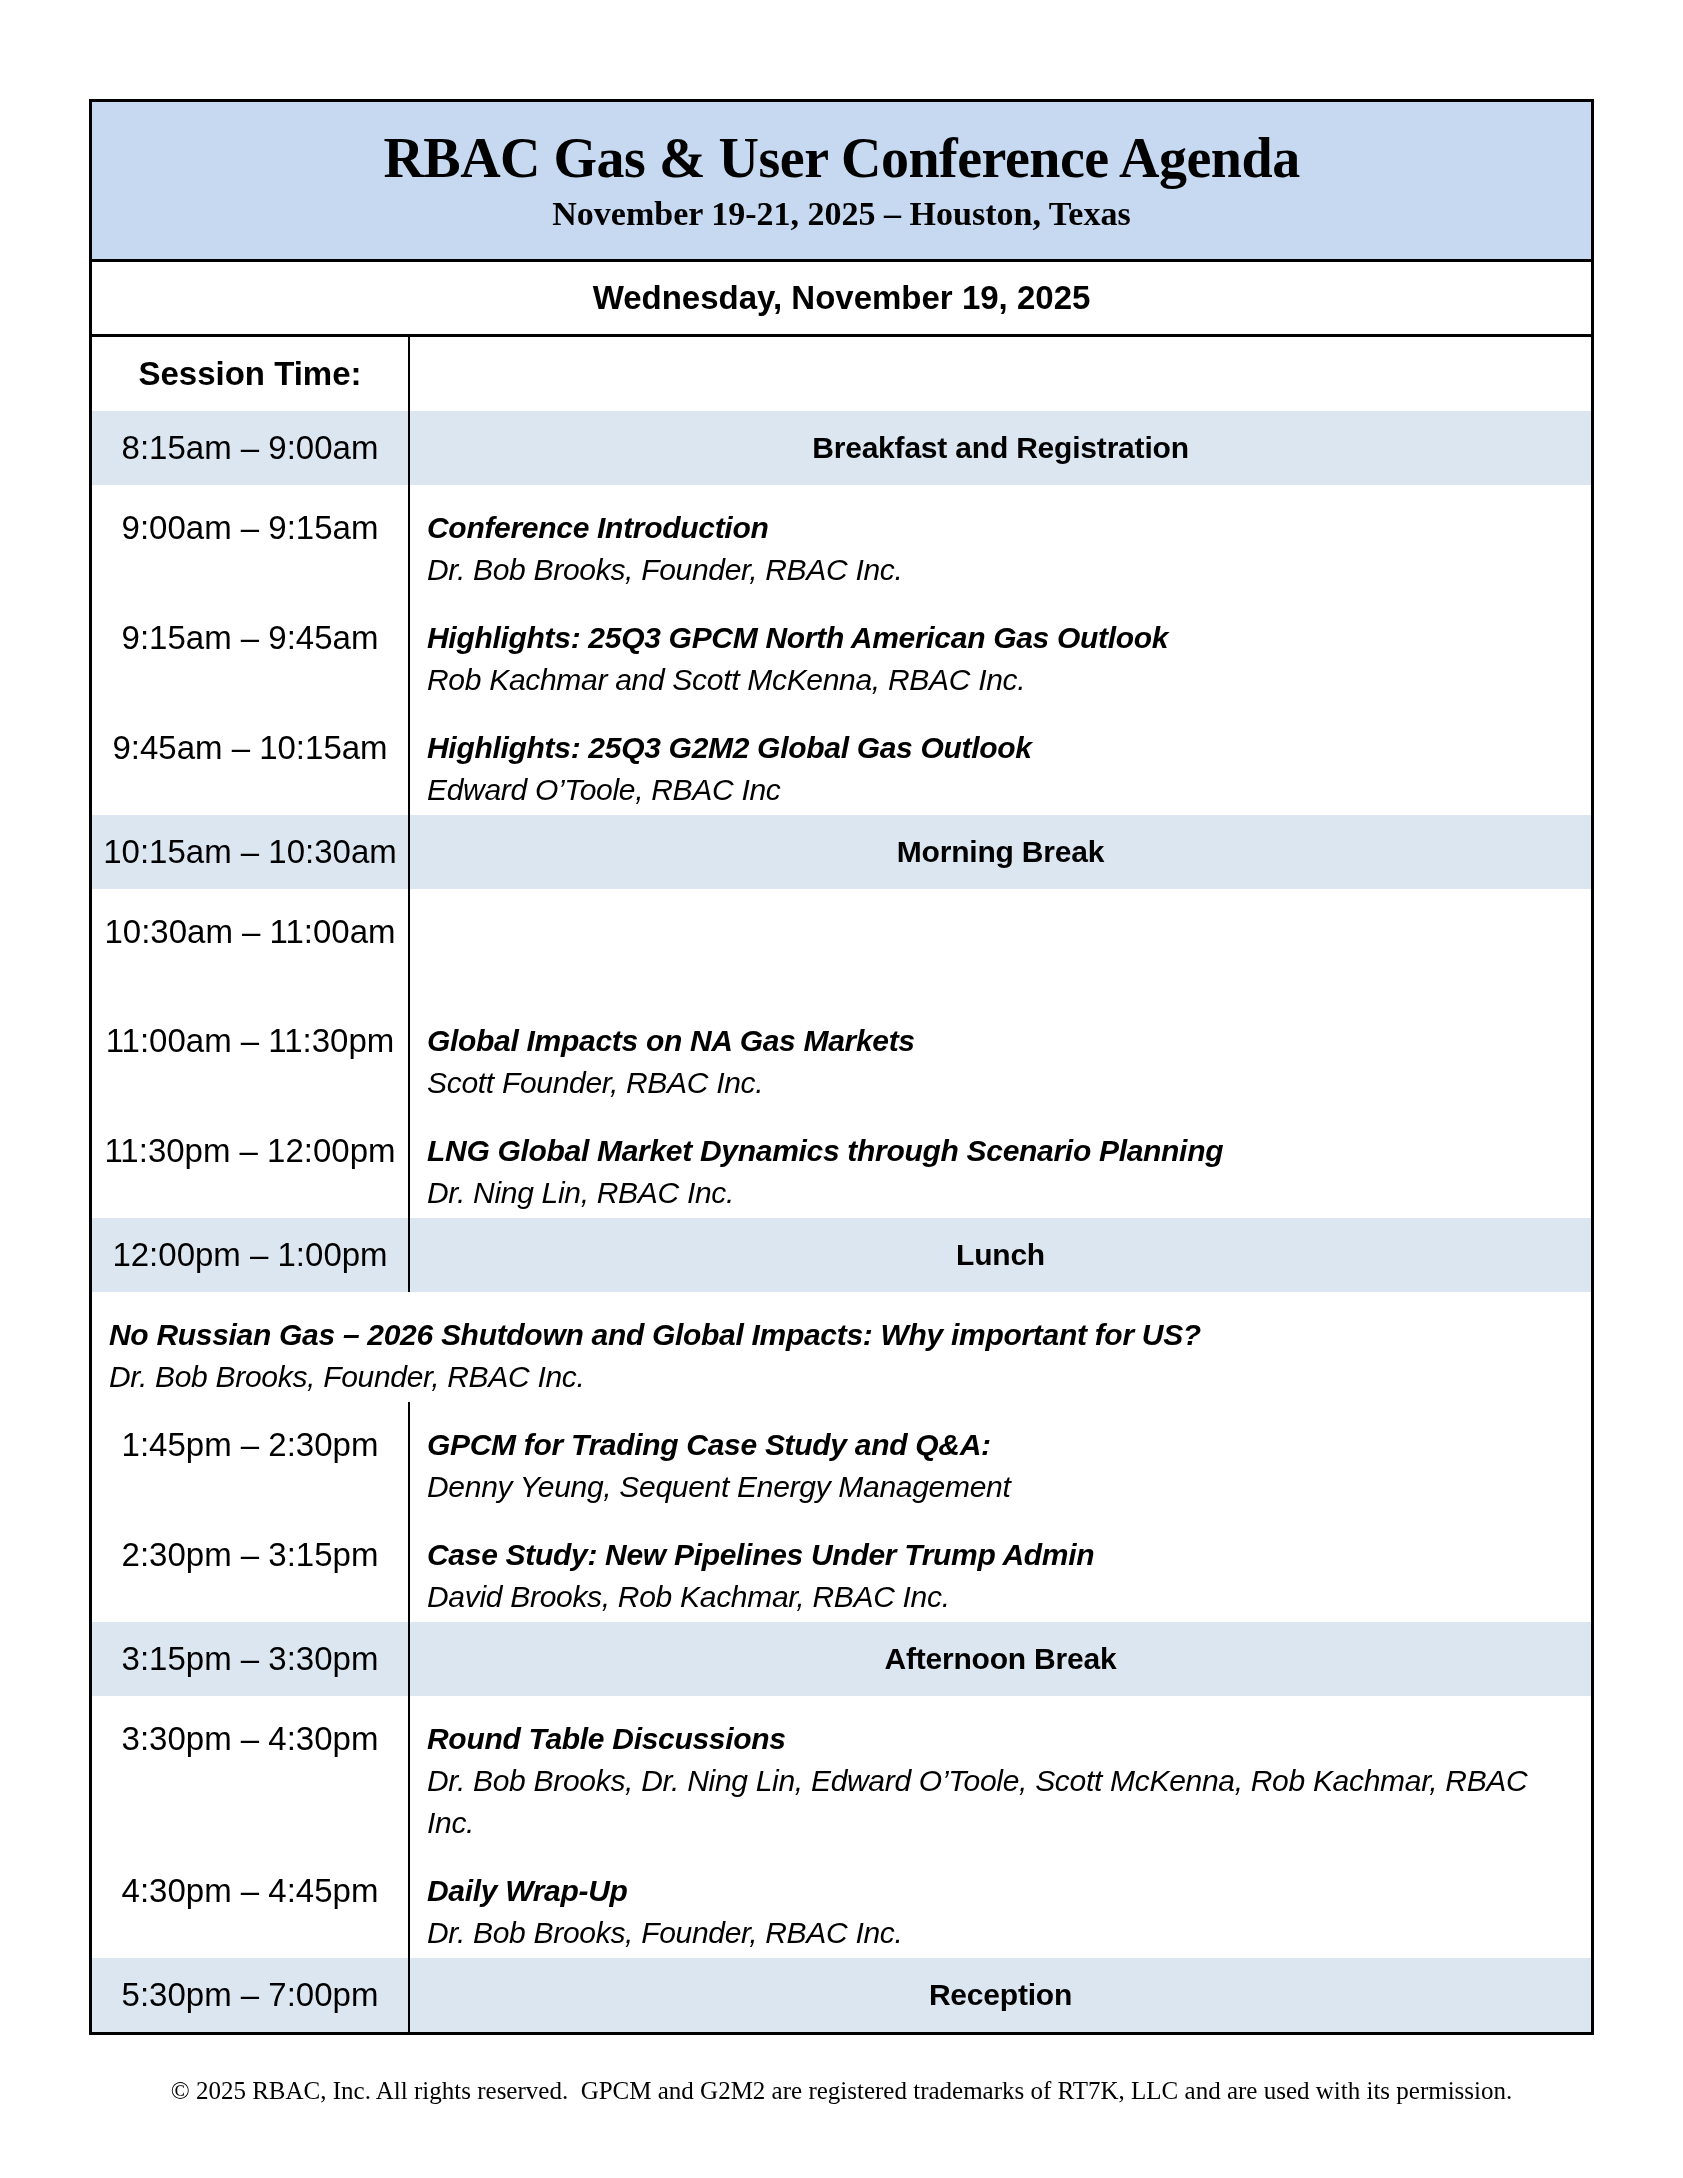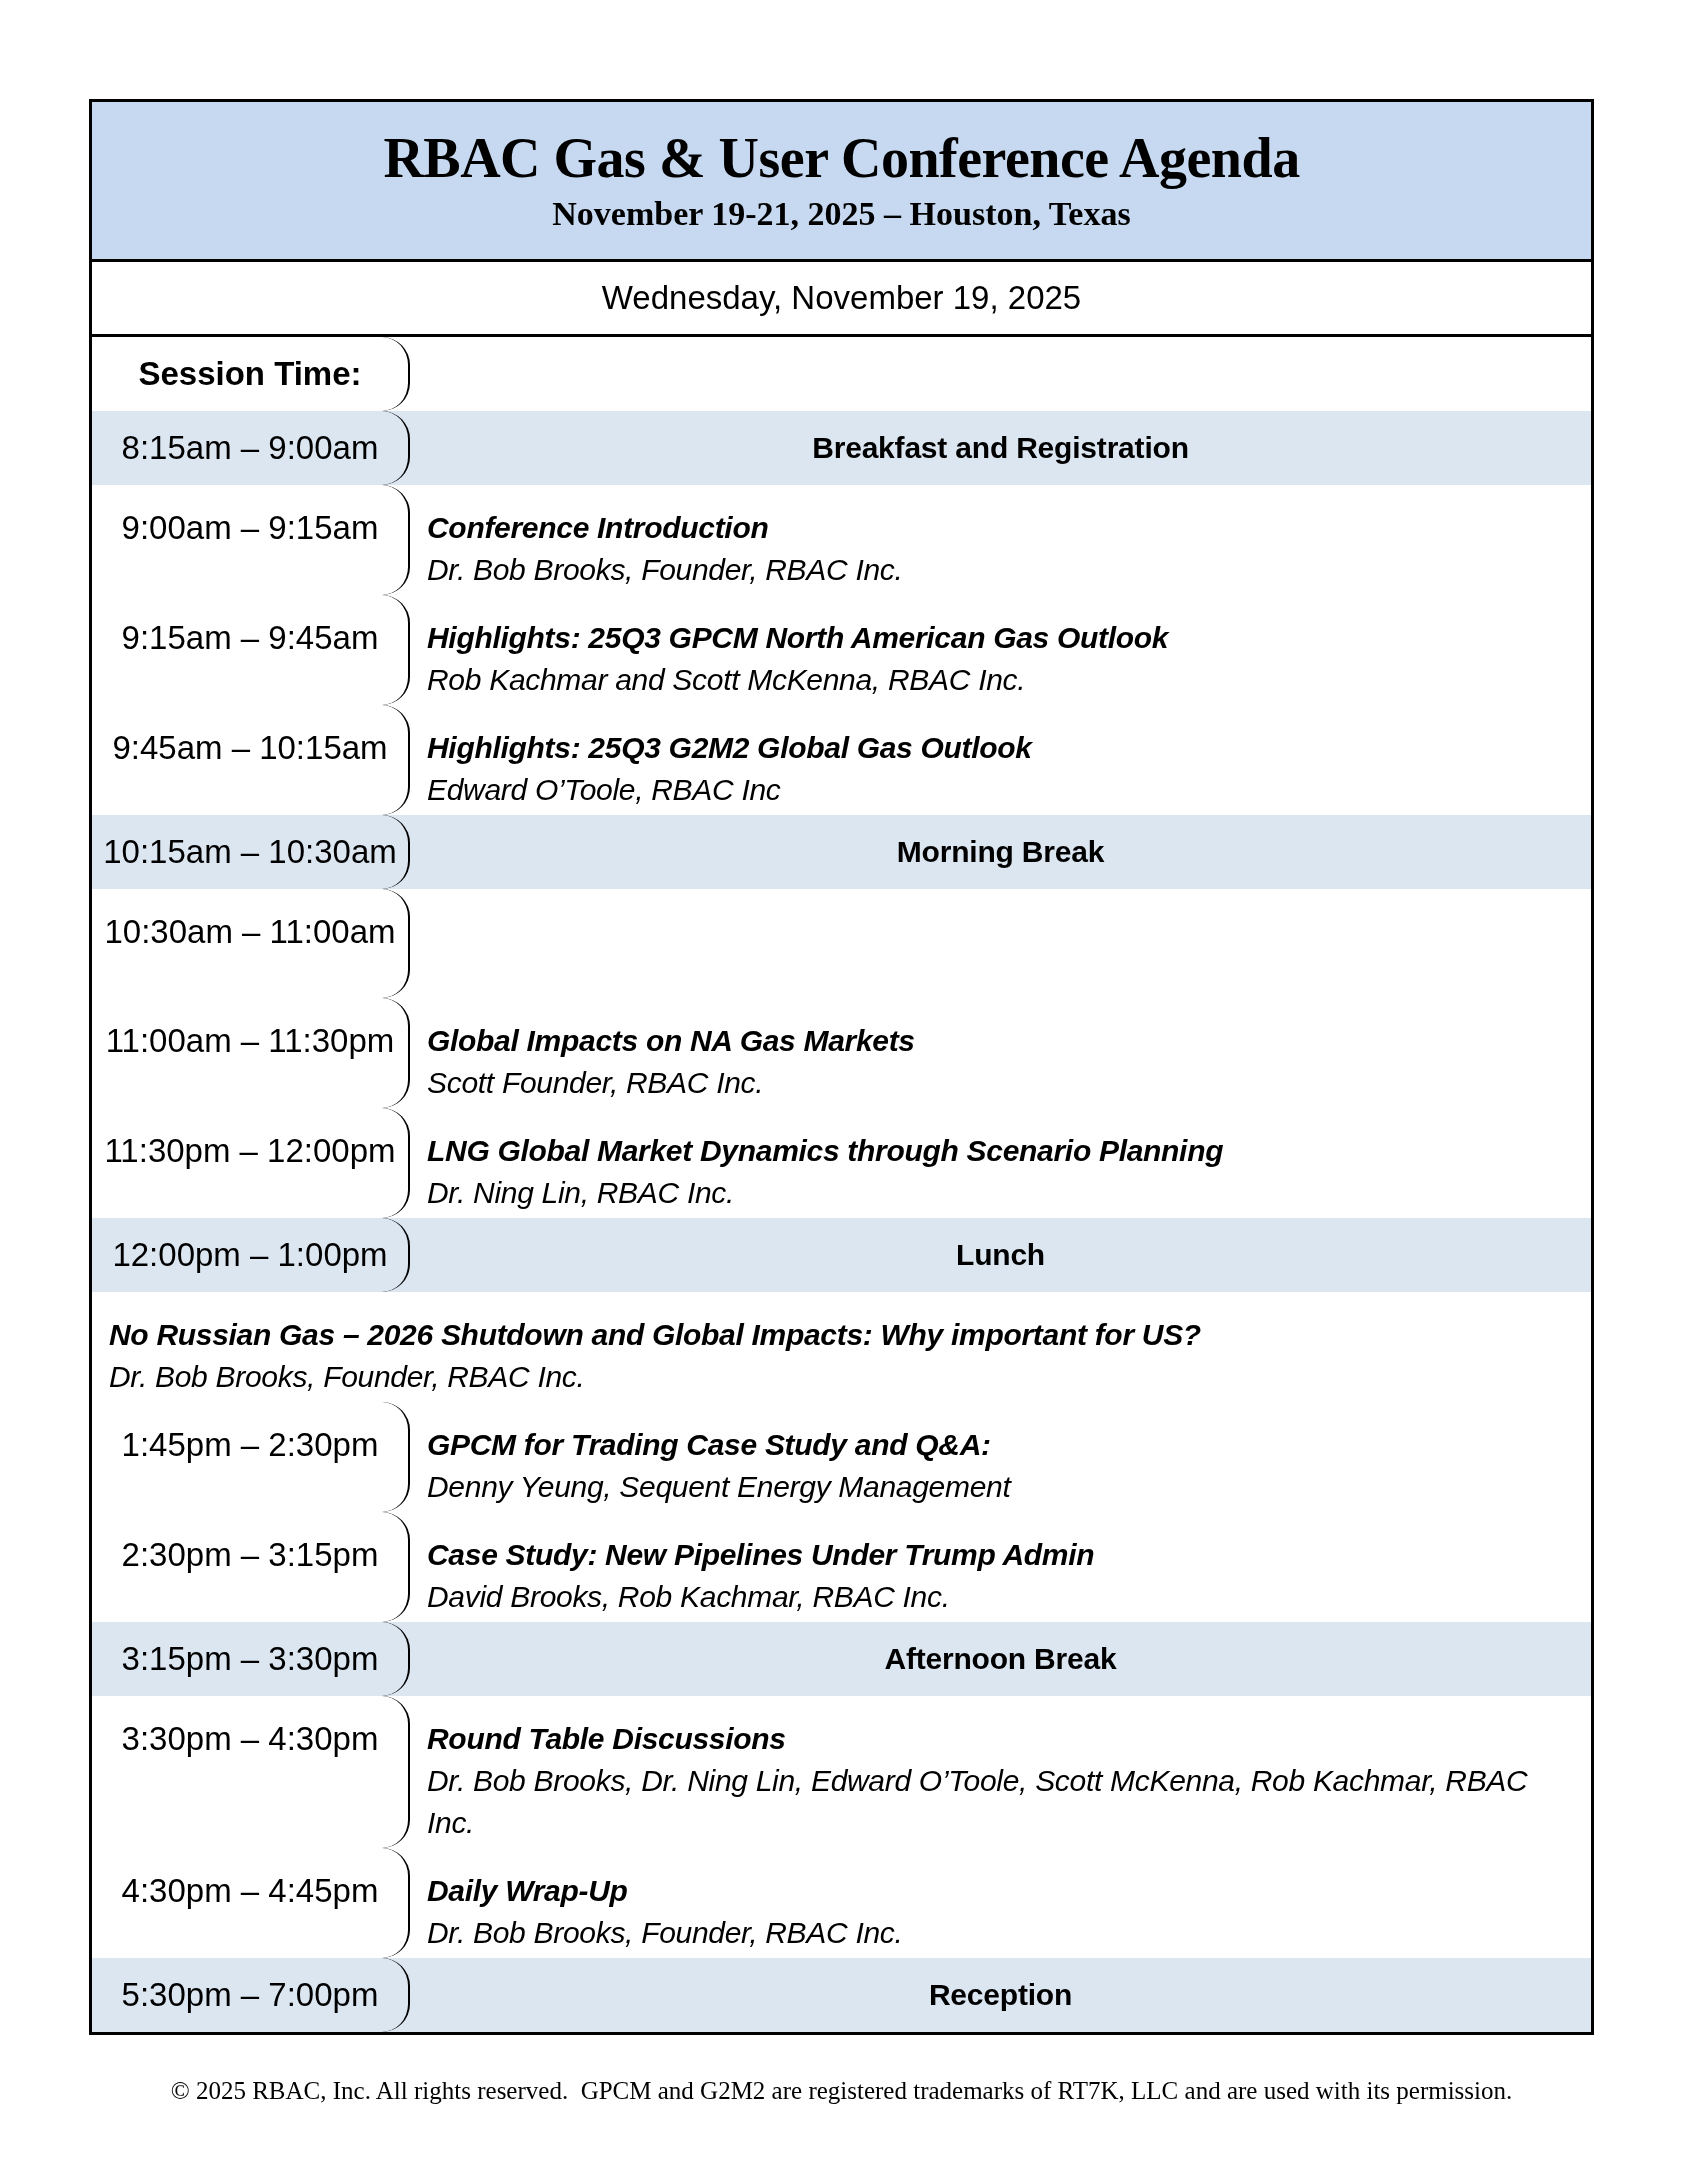--- a/index.html
+++ b/index.html
@@ -42,31 +42,30 @@
     font-weight: bold;
     margin-top: 5px;
   }
   .day-row {
     height: 75px;
     border-bottom: 3px solid #000000;
     display: flex;
     align-items: center;
     justify-content: center;
     font-size: 33px;
-    font-weight: normal;
+    font-weight: bold;
   }
   .row { display: flex; width: 100%; }
   .time-cell {
     flex: 0 0 318px;
     width: 318px;
     border-right: 2px solid #000000;
     font-size: 33px;
     text-align: center;
     line-height: 42px;
-    border-radius: 28px;
   }
   .session-cell { flex: 1 1 auto; min-width: 0; }
 
   
   .row.header .time-cell {
     display: flex;
     align-items: center;
     justify-content: center;
     font-weight: bold;
     padding: 0;

